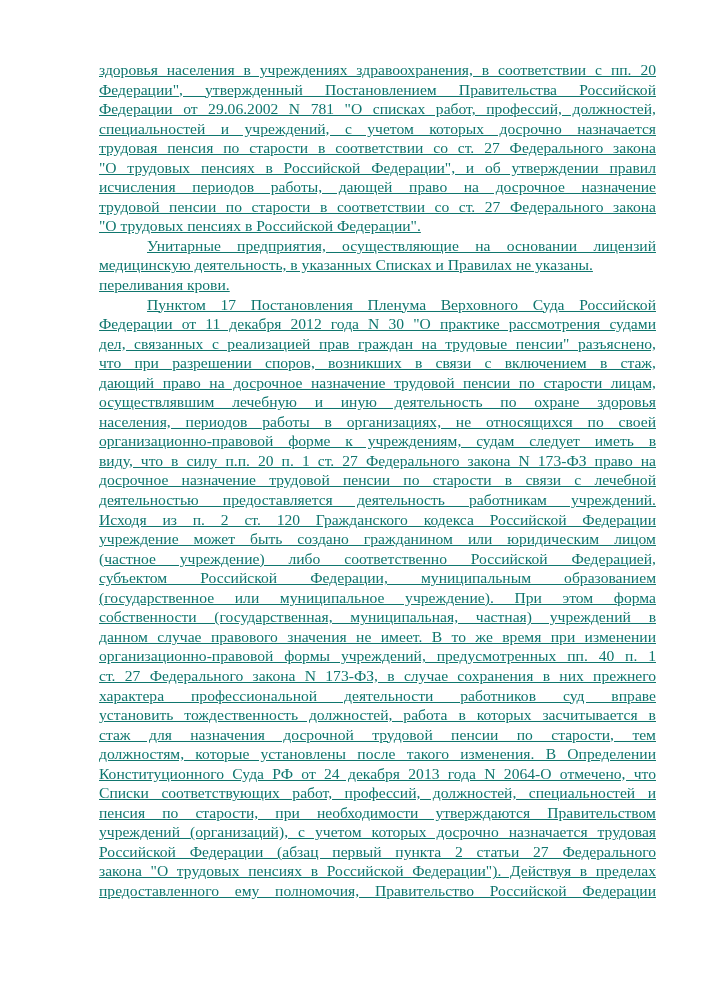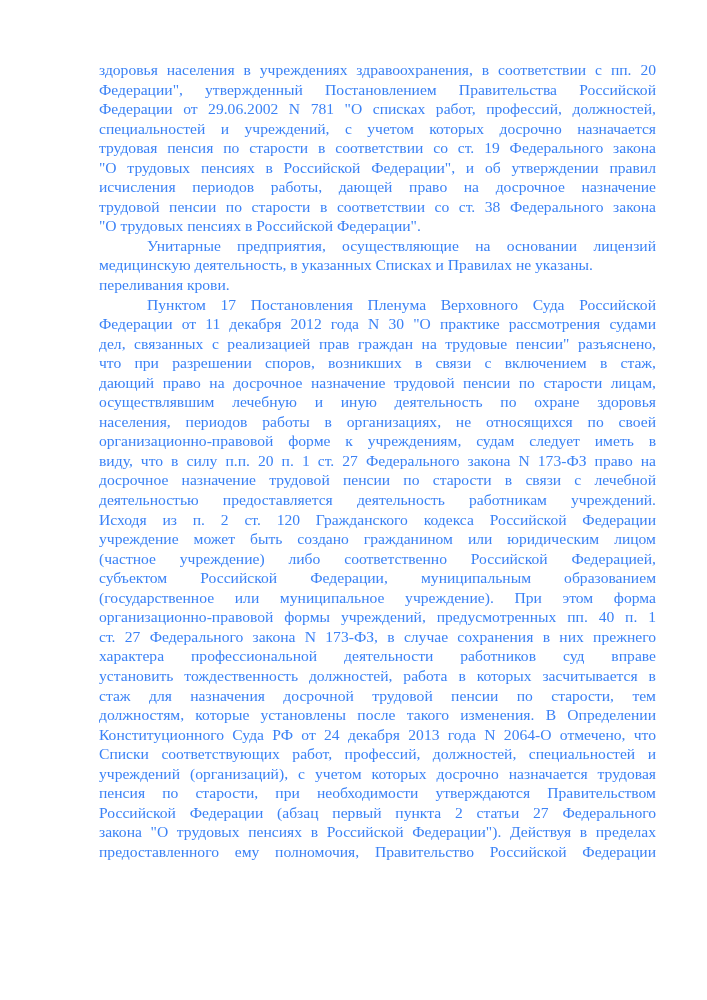--- a/index.html
+++ b/index.html
@@ -35,56 +35,58 @@
     text-indent: 48px;
   }
   .line.para-end {
     text-align-last: left;
   }
 </style>
 </head>
 <body>
 
 <div class="page">
-  <div class="doc-text" style="color: #3b82f6;">
+  <div class="doc-text" style="color: #0f766e; text-decoration: underline;">
       <div class="line">здоровья населения в учреждениях здравоохранения, в соответствии с пп. 20</div>
       <div class="line">Федерации", утвержденный Постановлением Правительства Российской</div>
       <div class="line">Федерации от 29.06.2002 N 781 "О списках работ, профессий, должностей,</div>
       <div class="line">специальностей и учреждений, с учетом которых досрочно назначается</div>
-      <div class="line">трудовая пенсия по старости в соответствии со ст. 19 Федерального закона</div>
+      <div class="line">трудовая пенсия по старости в соответствии со ст. 27 Федерального закона</div>
       <div class="line">"О трудовых пенсиях в Российской Федерации", и об утверждении правил</div>
       <div class="line">исчисления периодов работы, дающей право на досрочное назначение</div>
-      <div class="line">трудовой пенсии по старости в соответствии со ст. 38 Федерального закона</div>
+      <div class="line">трудовой пенсии по старости в соответствии со ст. 27 Федерального закона</div>
       <div class="line para-end">"О трудовых пенсиях в Российской Федерации".</div>
       <div class="line indent">Унитарные предприятия, осуществляющие на основании лицензий</div>
       <div class="line para-end">медицинскую деятельность, в указанных Списках и Правилах не указаны.</div>
       <div class="line para-end">переливания крови.</div>
       <div class="line indent">Пунктом 17 Постановления Пленума Верховного Суда Российской</div>
       <div class="line">Федерации от 11 декабря 2012 года N 30 "О практике рассмотрения судами</div>
       <div class="line">дел, связанных с реализацией прав граждан на трудовые пенсии" разъяснено,</div>
       <div class="line">что при разрешении споров, возникших в связи с включением в стаж,</div>
       <div class="line">дающий право на досрочное назначение трудовой пенсии по старости лицам,</div>
       <div class="line">осуществлявшим лечебную и иную деятельность по охране здоровья</div>
       <div class="line">населения, периодов работы в организациях, не относящихся по своей</div>
       <div class="line">организационно-правовой форме к учреждениям, судам следует иметь в</div>
       <div class="line">виду, что в силу п.п. 20 п. 1 ст. 27 Федерального закона N 173-ФЗ право на</div>
       <div class="line">досрочное назначение трудовой пенсии по старости в связи с лечебной</div>
       <div class="line">деятельностью предоставляется деятельность работникам учреждений.</div>
       <div class="line">Исходя из п. 2 ст. 120 Гражданского кодекса Российской Федерации</div>
       <div class="line">учреждение может быть создано гражданином или юридическим лицом</div>
       <div class="line">(частное учреждение) либо соответственно Российской Федерацией,</div>
       <div class="line">субъектом Российской Федерации, муниципальным образованием</div>
       <div class="line">(государственное или муниципальное учреждение). При этом форма</div>
+      <div class="line">собственности (государственная, муниципальная, частная) учреждений в</div>
+      <div class="line">данном случае правового значения не имеет. В то же время при изменении</div>
       <div class="line">организационно-правовой формы учреждений, предусмотренных пп. 40 п. 1</div>
       <div class="line">ст. 27 Федерального закона N 173-ФЗ, в случае сохранения в них прежнего</div>
       <div class="line">характера профессиональной деятельности работников суд вправе</div>
       <div class="line">установить тождественность должностей, работа в которых засчитывается в</div>
       <div class="line">стаж для назначения досрочной трудовой пенсии по старости, тем</div>
       <div class="line">должностям, которые установлены после такого изменения. В Определении</div>
       <div class="line">Конституционного Суда РФ от 24 декабря 2013 года N 2064-О отмечено, что</div>
       <div class="line">Списки соответствующих работ, профессий, должностей, специальностей и</div>
+      <div class="line">пенсия по старости, при необходимости утверждаются Правительством</div>
       <div class="line">учреждений (организаций), с учетом которых досрочно назначается трудовая</div>
-      <div class="line">пенсия по старости, при необходимости утверждаются Правительством</div>
       <div class="line">Российской Федерации (абзац первый пункта 2 статьи 27 Федерального</div>
       <div class="line">закона "О трудовых пенсиях в Российской Федерации"). Действуя в пределах</div>
       <div class="line">предоставленного ему полномочия, Правительство Российской Федерации</div>
     </div>
 </div>
 
 </body></html>

